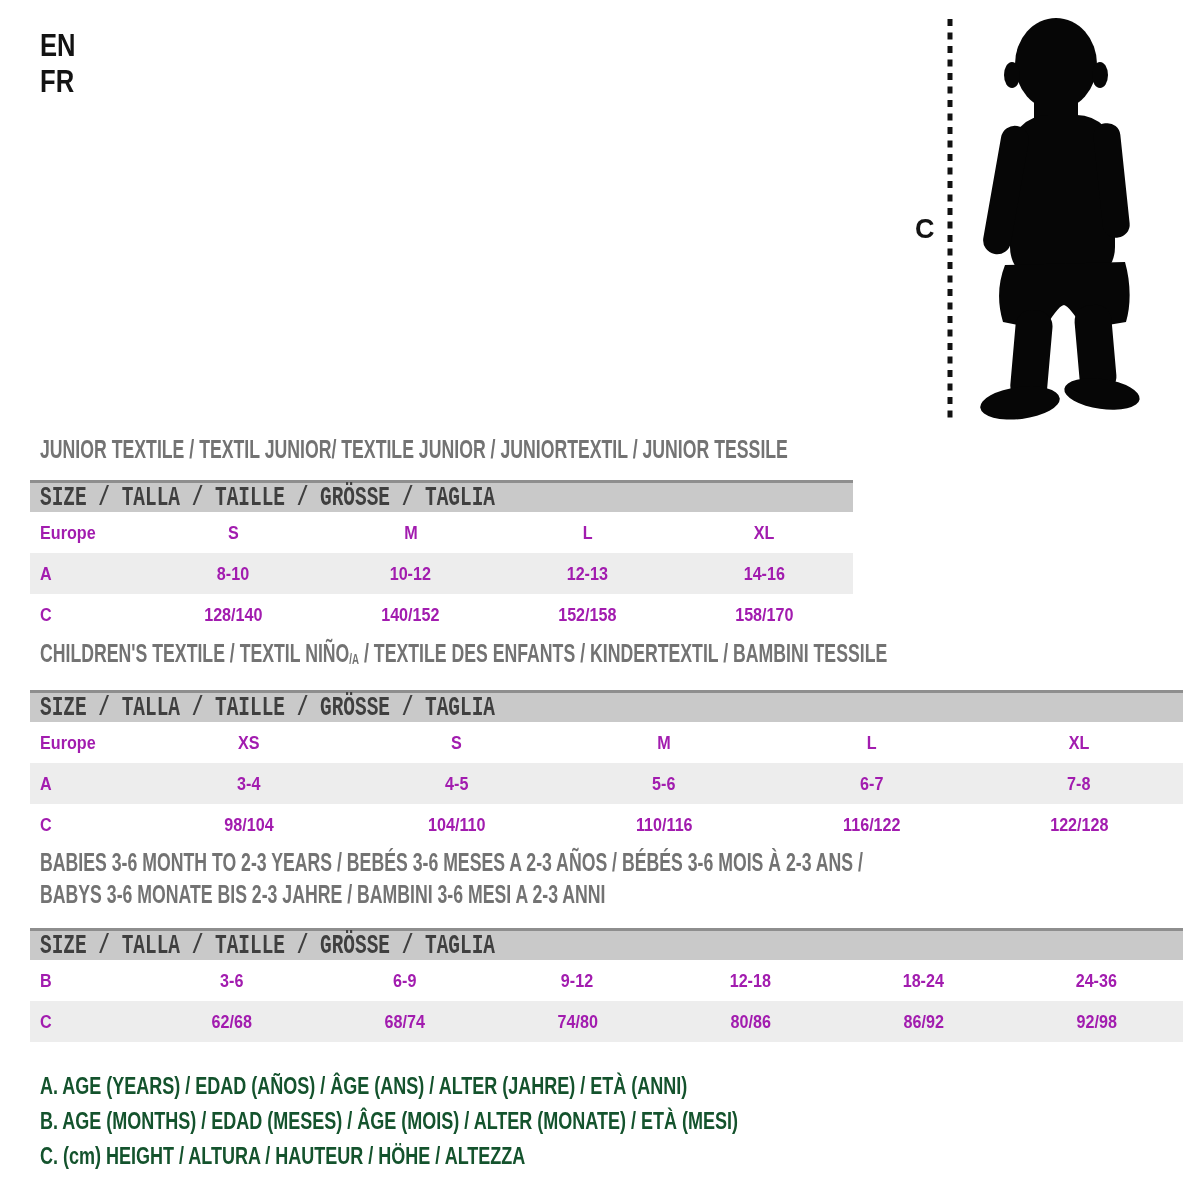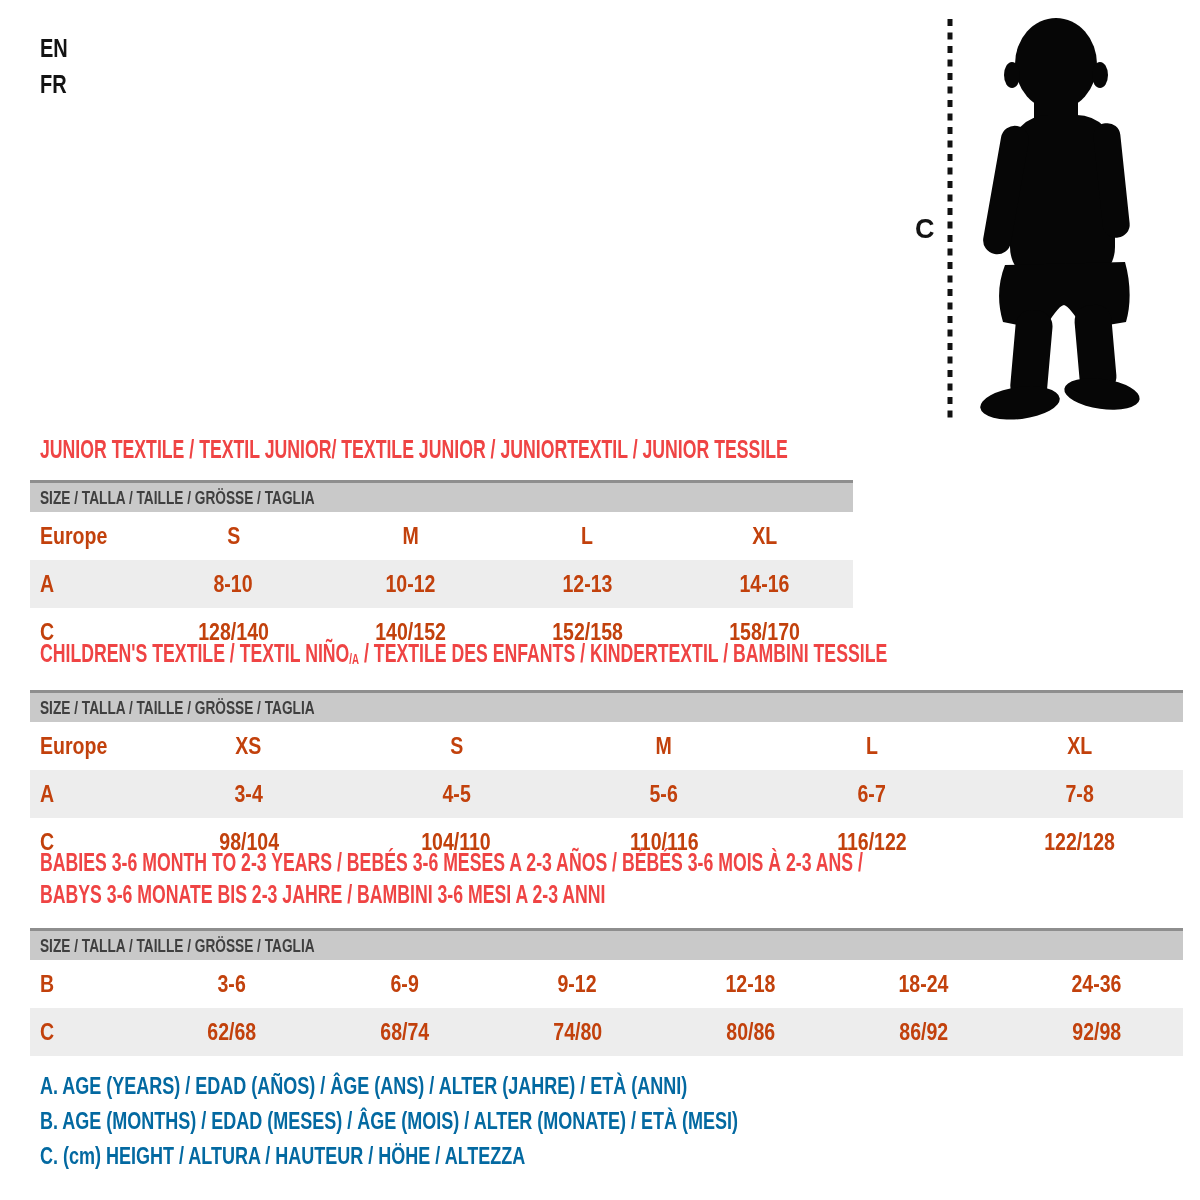--- a/index.html
+++ b/index.html
@@ -6,55 +6,55 @@
   body {
     width:1200px; height:1200px; position:relative; overflow:hidden;
     background:#ffffff; color:#1d1d1d;
     font-family:"Liberation Sans", sans-serif; font-weight:700;
   }
   .abs { position:absolute; }
   .cond { display:inline-block; transform-origin:0 50%; white-space:nowrap; }
 
   
   #lang-list { left:40px; top:27px; }
-  .lang-row { display:flex; height:36px; align-items:flex-end; font-size:25px; color:#131313;text-decoration:underline; }
+  .lang-row { display:flex; height:36px; align-items:center; font-size:32px; color:#131313;text-decoration:underline; }
   .lang-code { width:78px; }
   .lang-code .cond, .lang-title .cond { transform:scaleX(0.80); }
 
   
   #height-line { left:947px; top:18px; }
   #height-label { left:915px; top:214px; font-size:27px; color:#131313; }
 
   
-  .sec-title { position:absolute; left:40px; font-size:26px; line-height:32px; color:#ef4444; }
+  .sec-title { position:absolute; left:40px; font-size:26px; line-height:32px; color:#737373; }
   .sec-title .cond { transform:scaleX(0.68); }
   .tsub { font-size:0.55em; position:relative; top:0.14em; }
 
   
   .tbl { position:absolute; left:30px; }
   .bar {
     height:29px; background:#c9c9c9; border-top:3px solid #8e8e8e;
     padding-left:10px; display:flex; align-items:center;
-    font-size:19px; color:#3f3f3f;
+    font-size:27px; color:#3f3f3f;font-family:Liberation Mono, monospace;
   }
   .bar .cond { transform:scaleX(0.72); }
-  .row { display:grid; height:48px; align-items:center; font-size:23px; color:#c2410c; }
+  .row { display:grid; height:41px; align-items:center; font-size:19px; color:#a21caf; }
   .cols5 { grid-template-columns:115px repeat(4,1fr); }
   .cols6 { grid-template-columns:115px repeat(5,1fr); }
   .cols7 { grid-template-columns:115px repeat(6,1fr); }
   .row.alt { background:#ededed; }
   .cell { text-align:center; overflow:visible; }
   .cell.lbl { text-align:left; padding-left:10px; }
   .sx { display:inline-block; transform:scaleX(0.85); transform-origin:50% 50%; white-space:nowrap; }
   .cell.lbl .sx { transform-origin:0 50%; }
   .w823 { width:823px; }
   .w1153 { width:1153px; }
 
   
-  #legend { left:40px; top:1068px; font-size:24px; color:#0369a1;text-decoration:underline; }
+  #legend { left:40px; top:1068px; font-size:24px; color:#14532d;text-decoration:underline; }
   .legend-line { height:35px; line-height:35px; }
   .legend-line .cond { transform:scaleX(0.75); }
 </style>
 </head>
 <body>
 
 <div id="lang-list" class="abs">
   <div class="lang-row">
     <span class="lang-code"><span class="cond">EN</span></span>
   </div>

